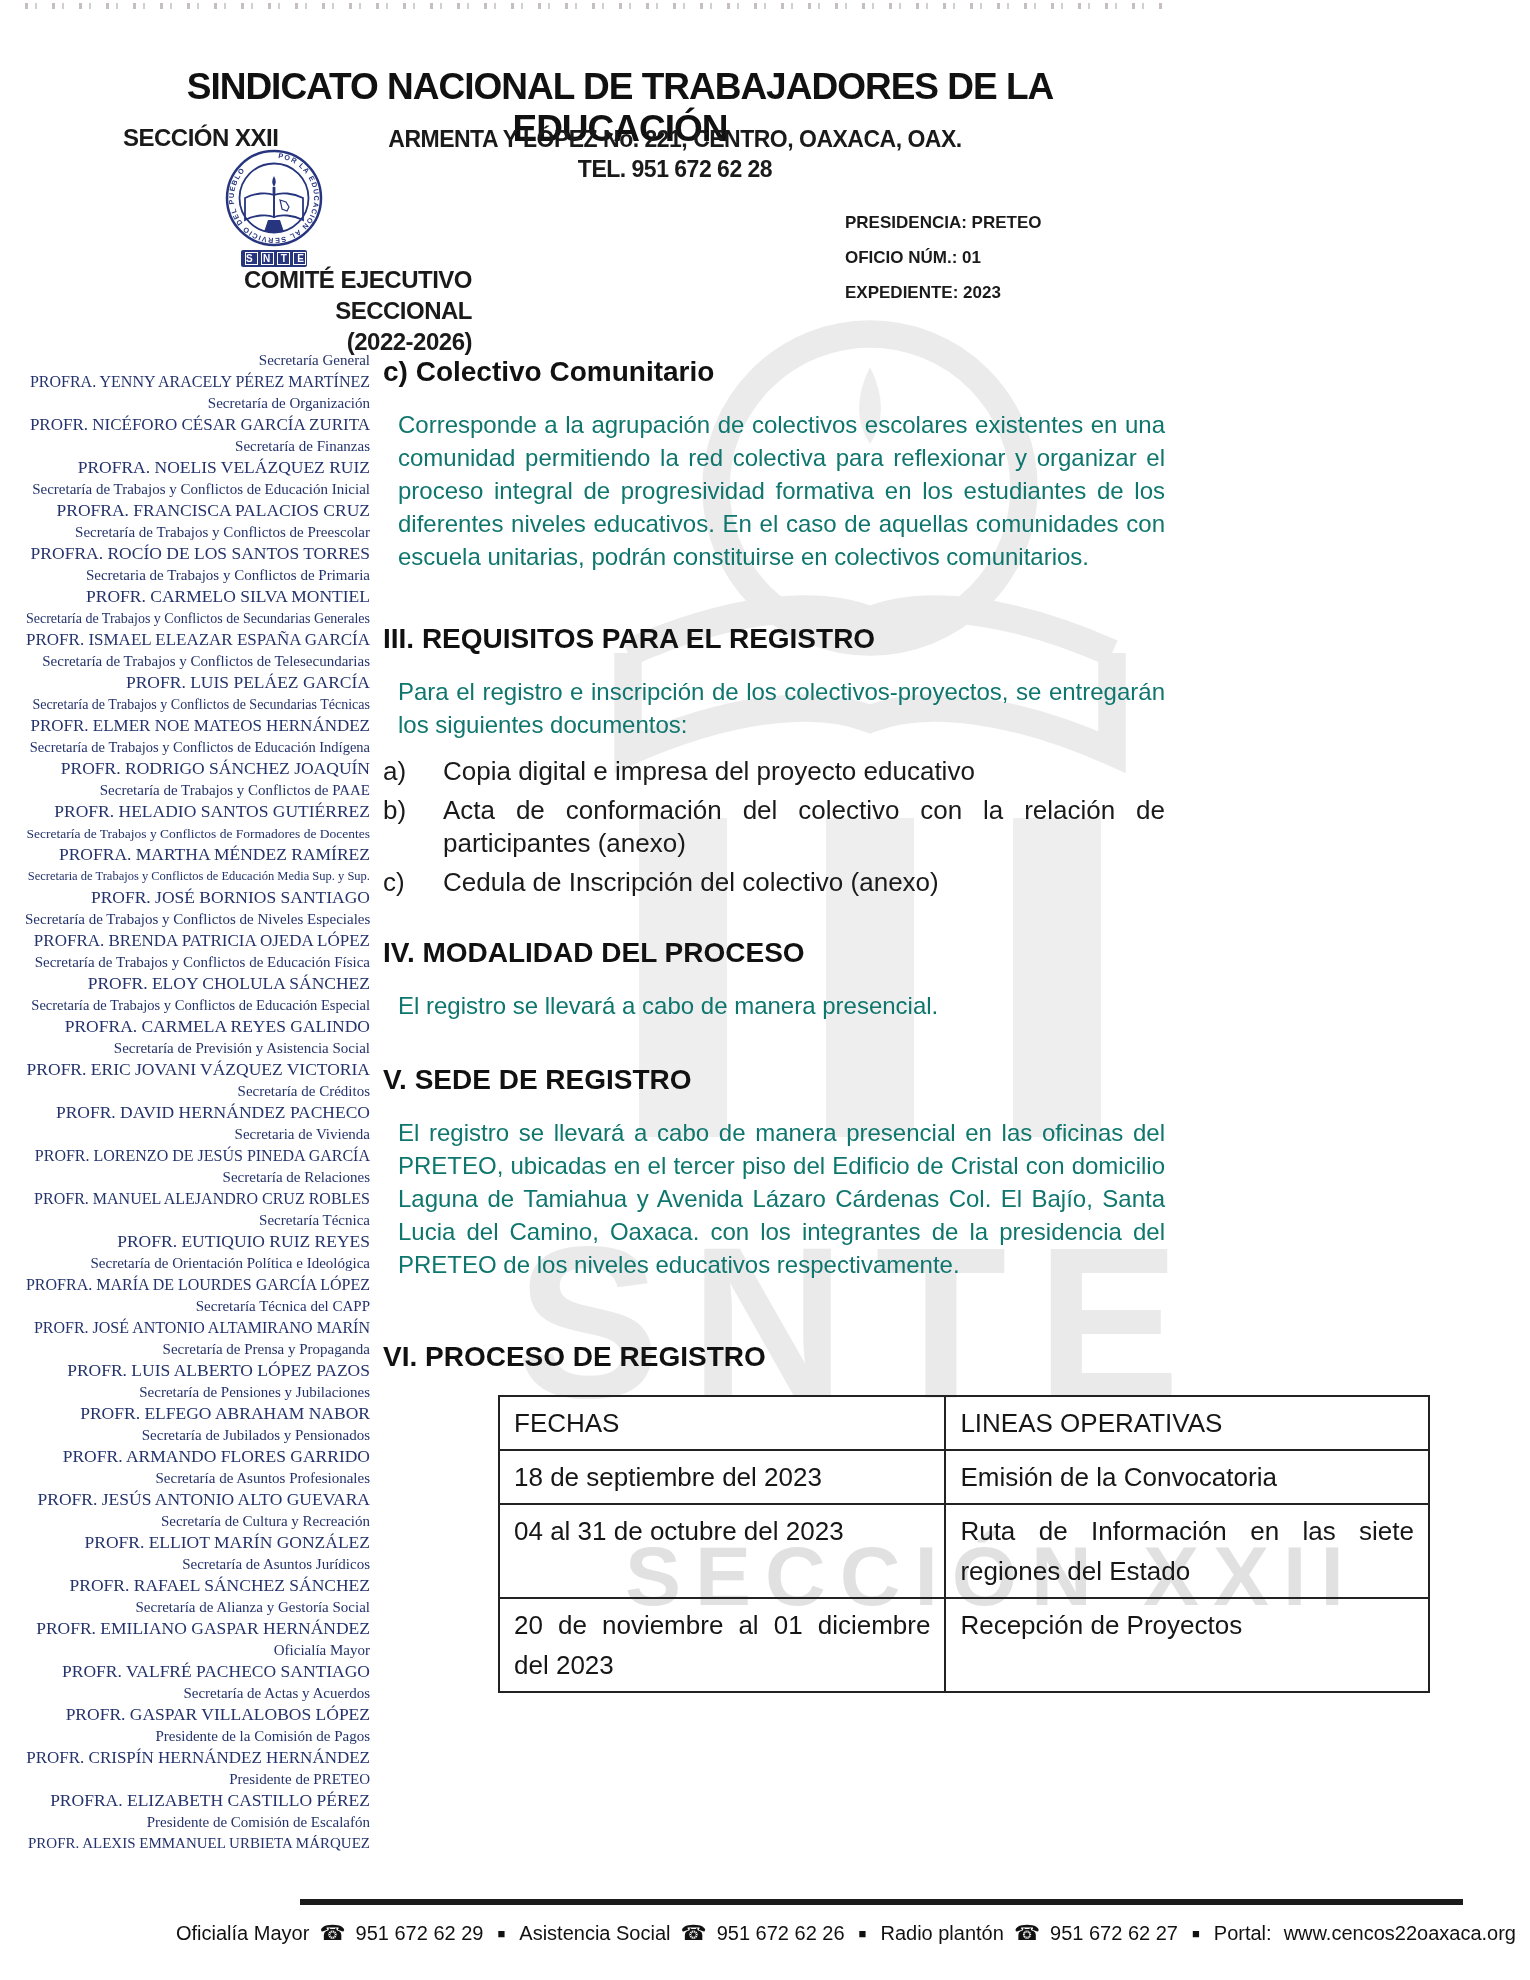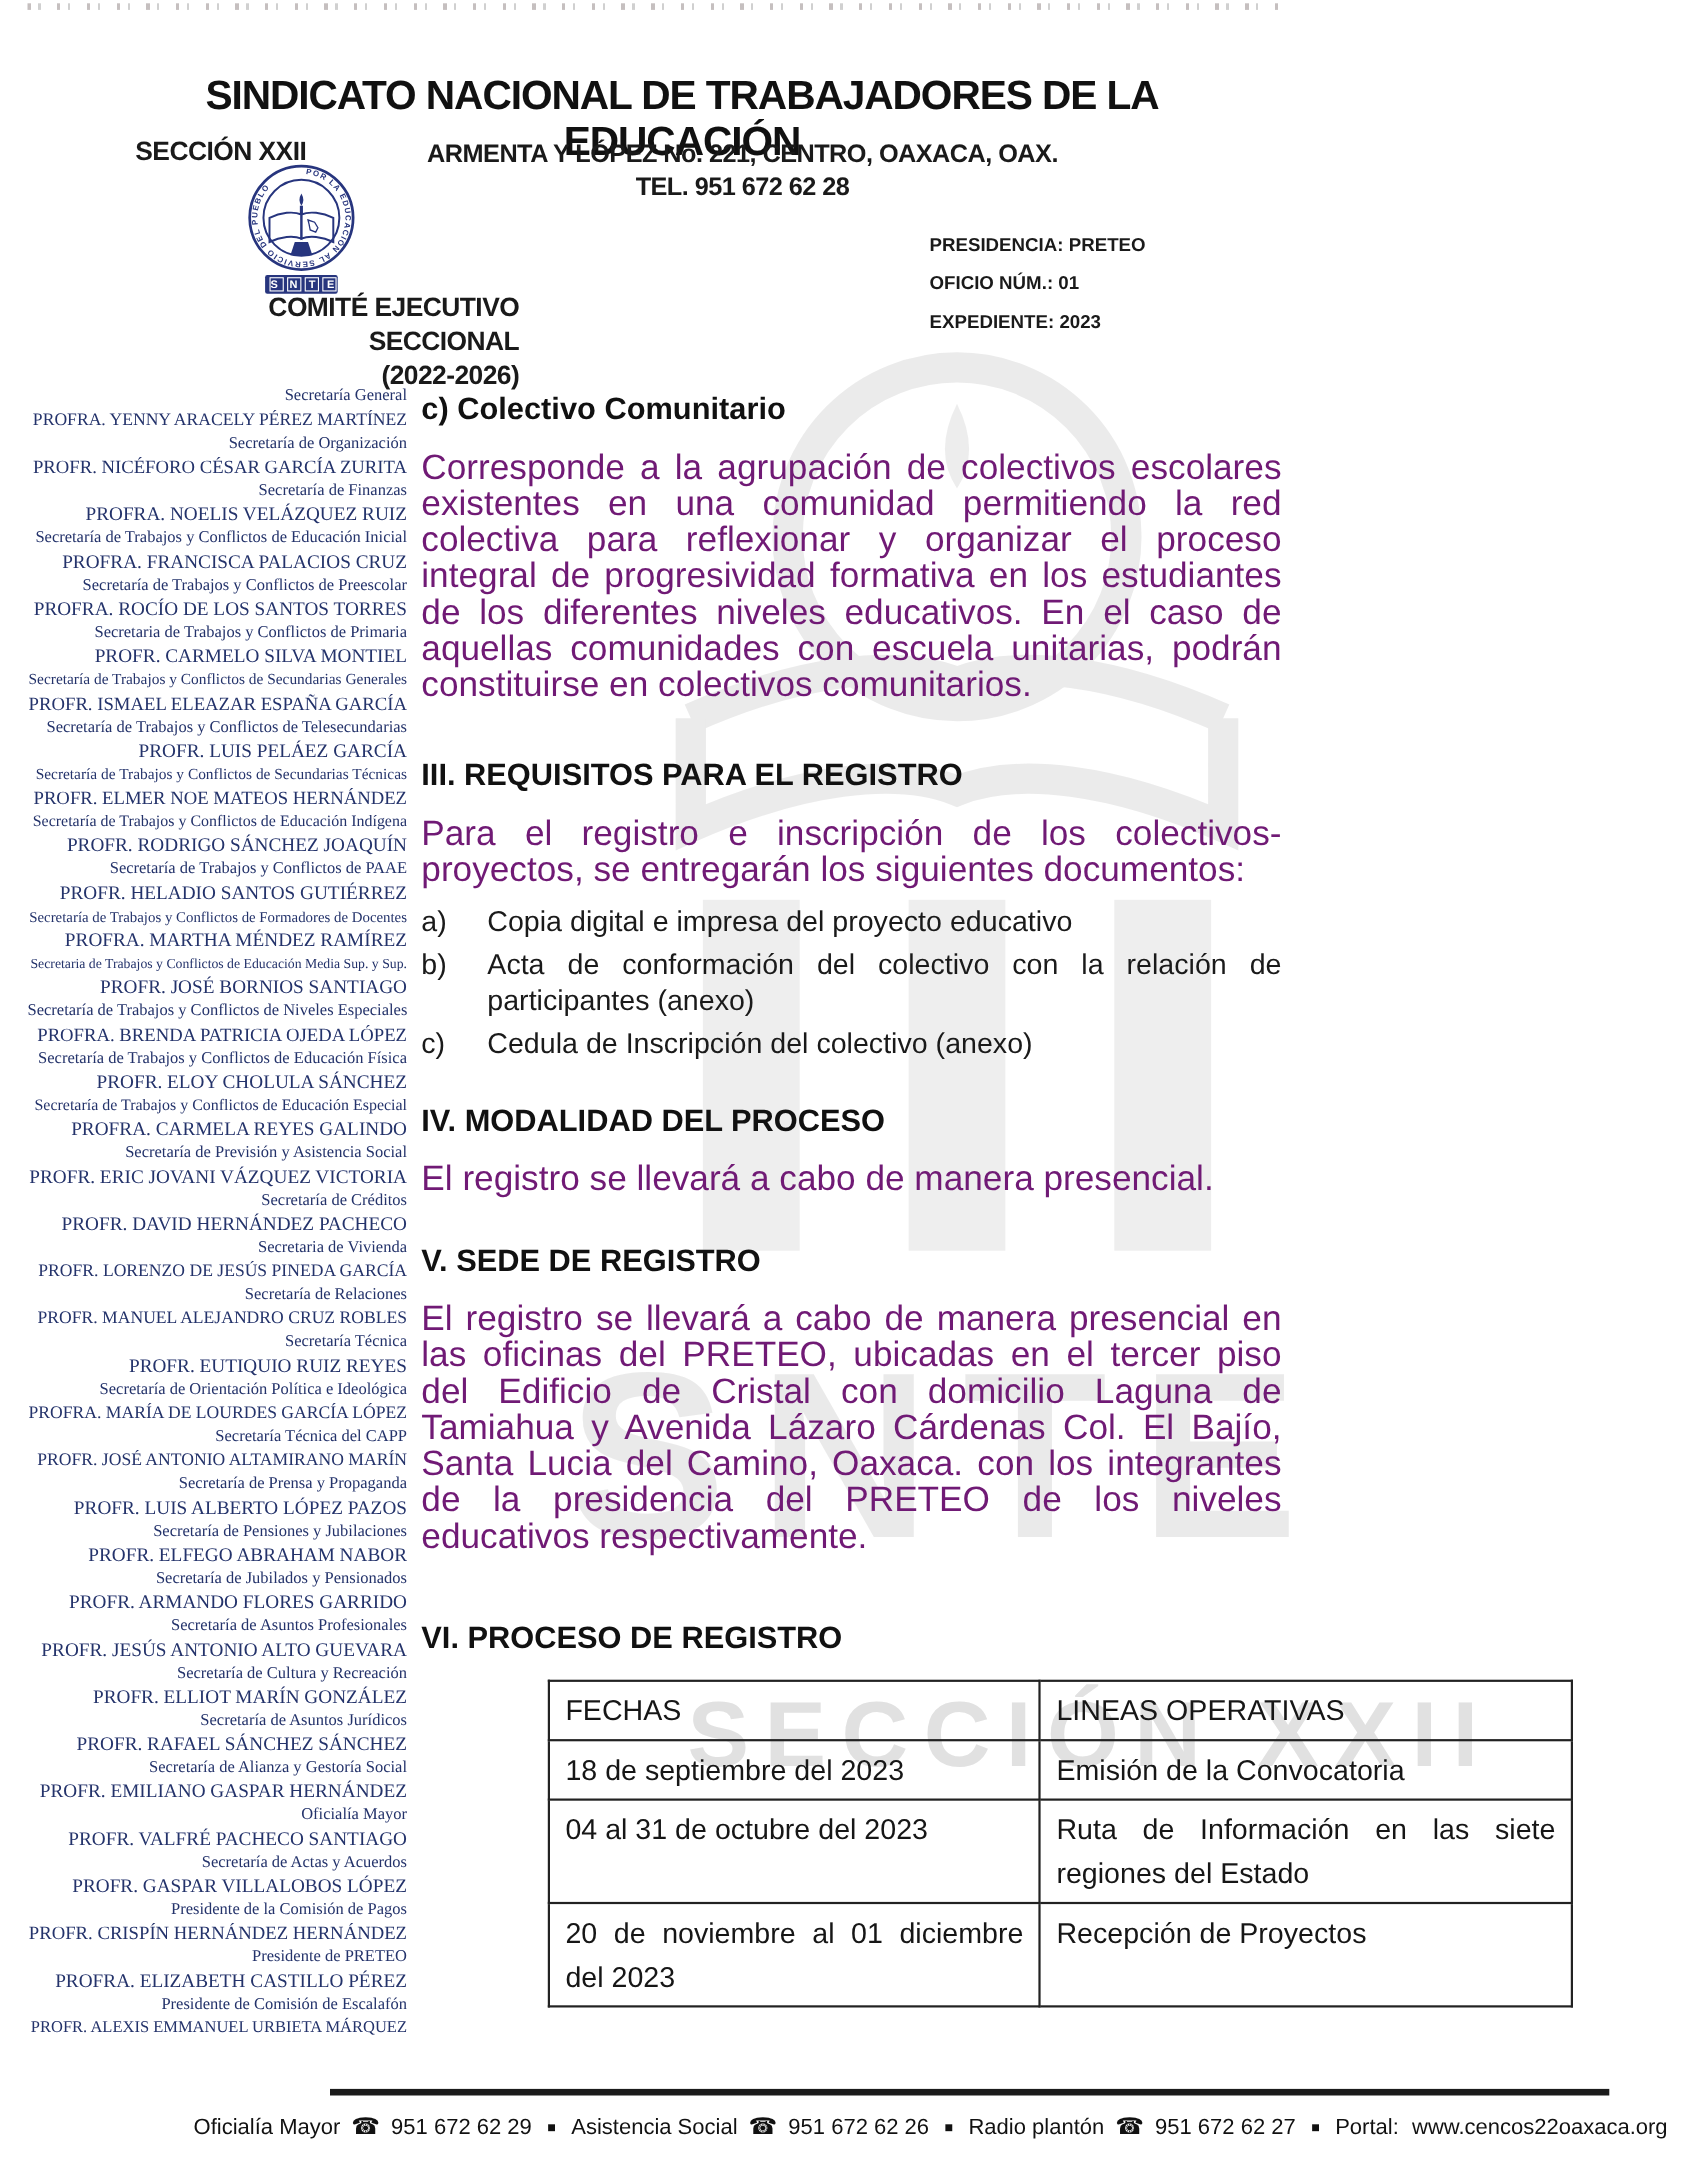--- a/index.html
+++ b/index.html
@@ -28,21 +28,21 @@
     font-size:24px;font-weight:bold;line-height:31px;letter-spacing:-0.5px;}
   
   .sidebar{position:absolute;left:25px;top:350px;width:345px;text-align:right;
     font-family:"Liberation Serif",serif;color:#24336b;}
   .member{margin-bottom:1px;}
   .member .role{font-size:15px;line-height:21px;white-space:nowrap;overflow:hidden;}
   .member .name{font-size:17.5px;line-height:21px;white-space:nowrap;overflow:hidden;}
   
   .main-col{position:absolute;left:383px;top:356px;width:782px;}
   .sec-h{font-size:28px;font-weight:bold;margin:0 0 20px 0;color:#111;}
-  .para{font-size:32px;line-height:33px;text-align:justify;margin:0 0 14px 0;color:#701a75;}
+  .para{font-size:24px;line-height:33px;text-align:justify;margin:0 0 14px 15px;color:#0f766e;}
   .sec-list{margin-top:14px;}
   .li{display:flex;margin-bottom:6px;}
   .li .m{width:42px;flex:none;font-size:26px;line-height:33px;}
   .li .t{flex:1;font-size:26px;line-height:33px;text-align:justify;padding-left:18px;}
   .s2{margin-top:50px;}.s3{margin-top:38px;}.s4{margin-top:42px;}.s5{margin-top:60px;}
   
   .reg-table{border-collapse:collapse;margin:22px 0 0 115px;width:932px;table-layout:fixed;}
   .reg-table th,.reg-table td{border:2px solid #222;font-weight:normal;text-align:left;
     font-size:26px;line-height:40px;padding:6px 14px;vertical-align:top;color:#161616;}
   .reg-table col.c1{width:48%;}

